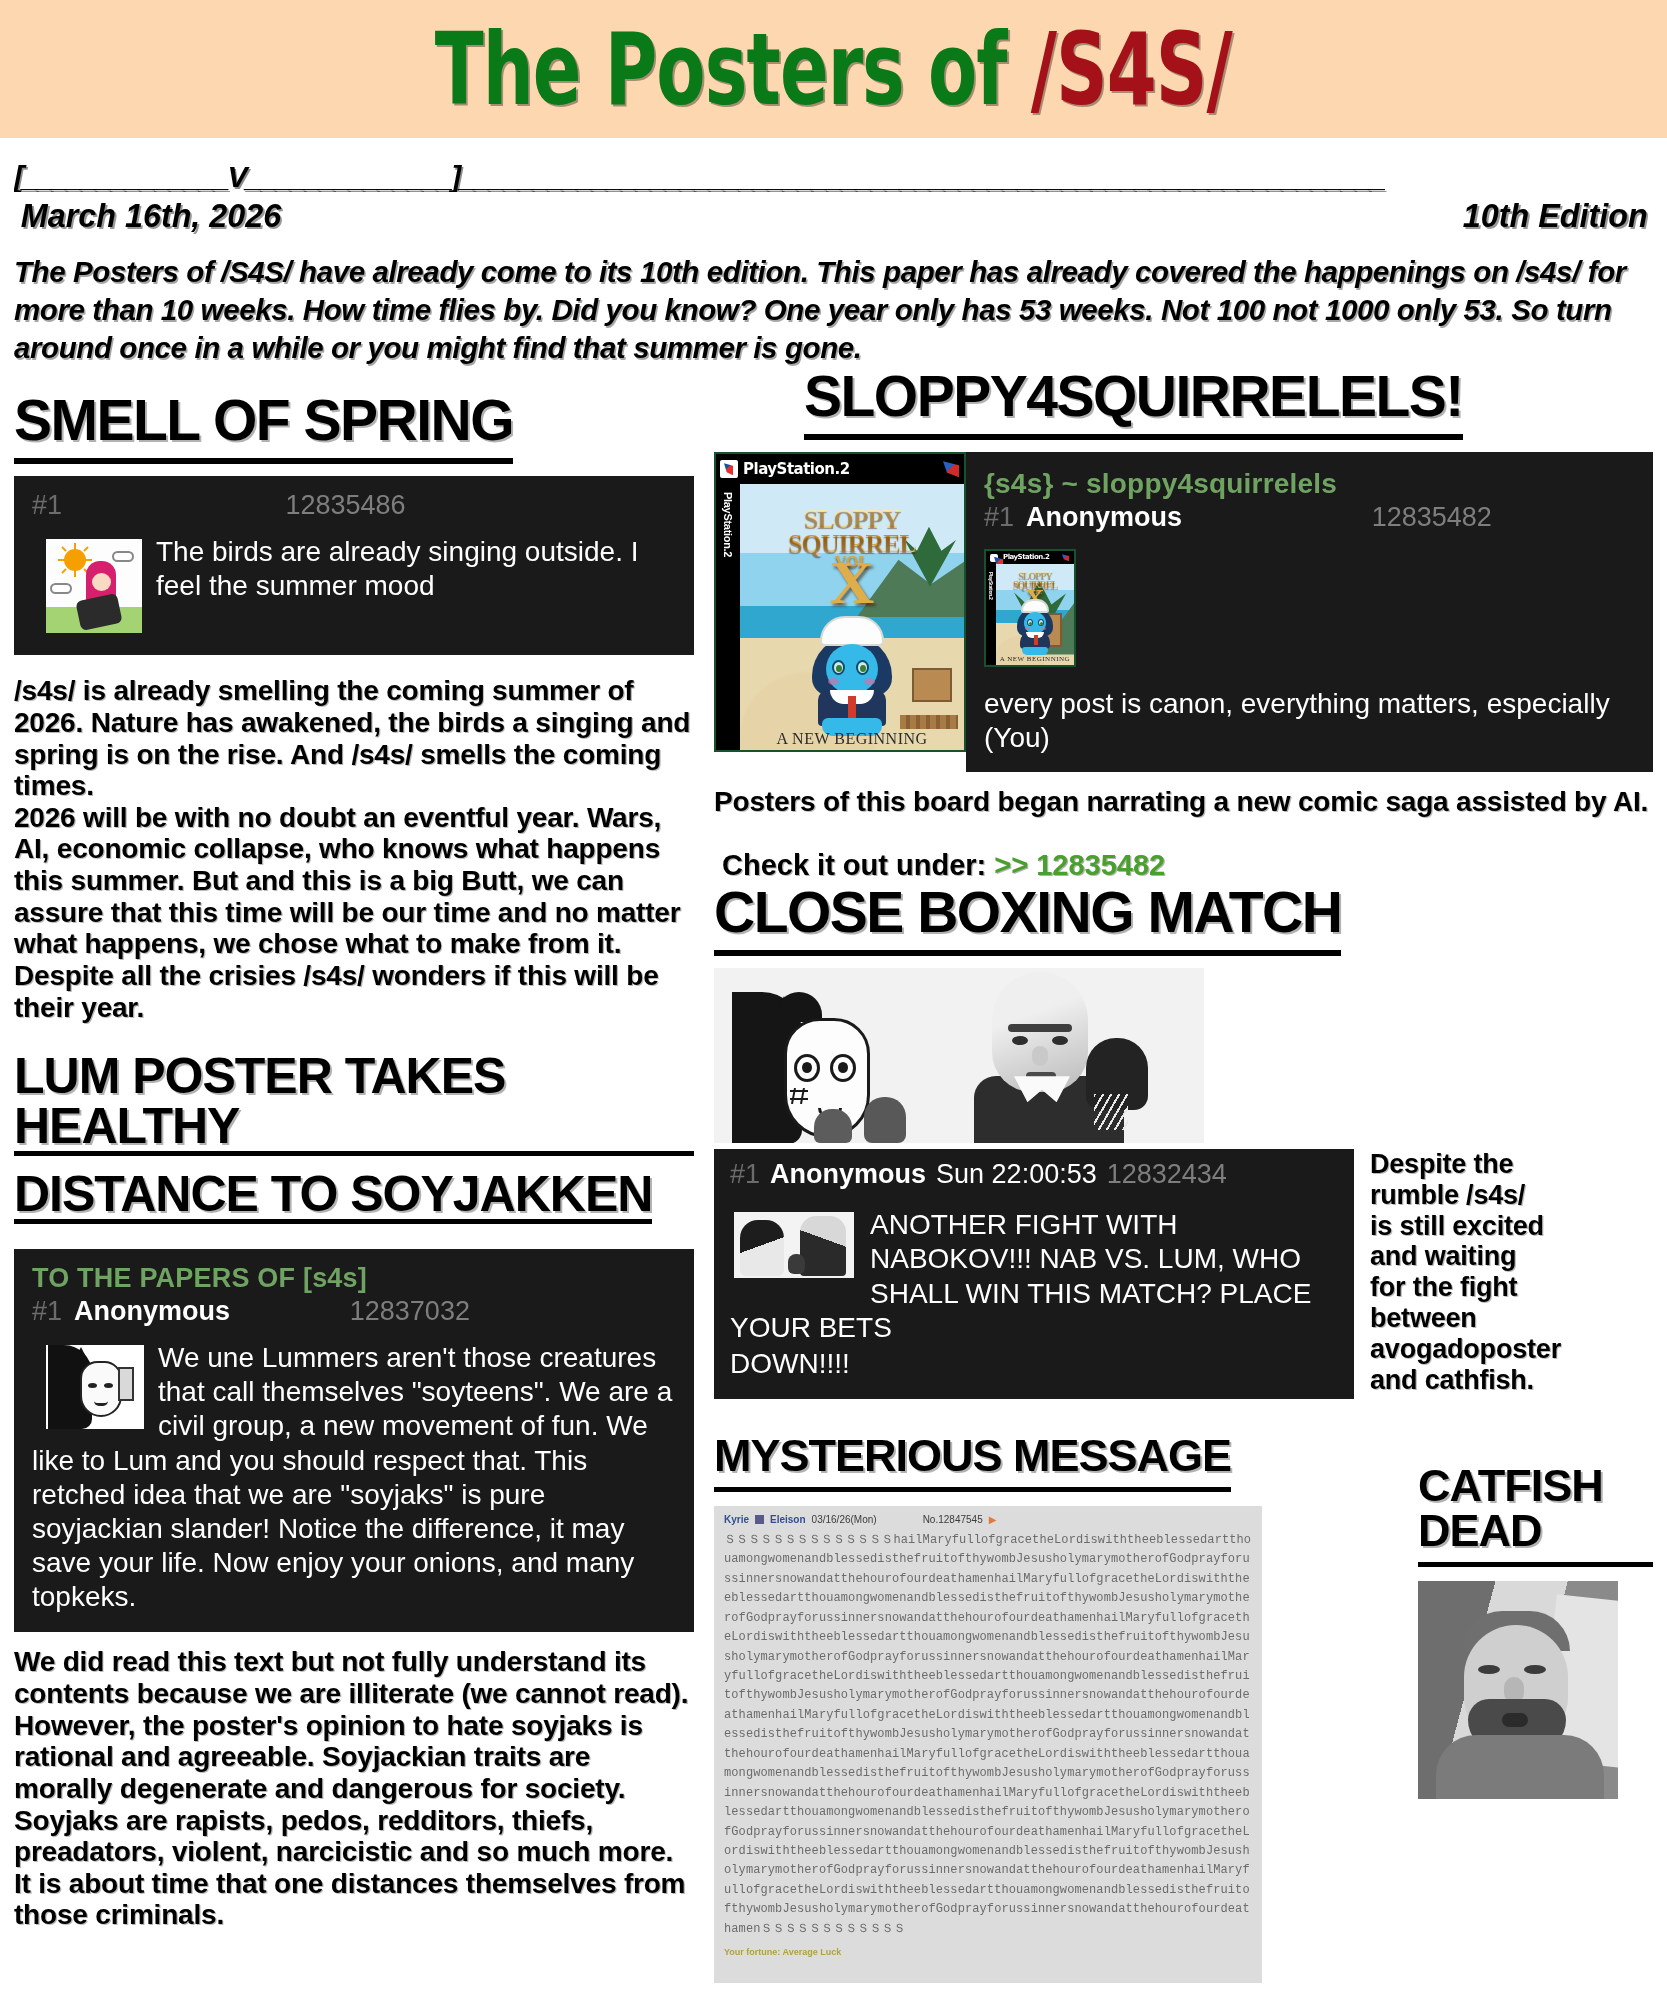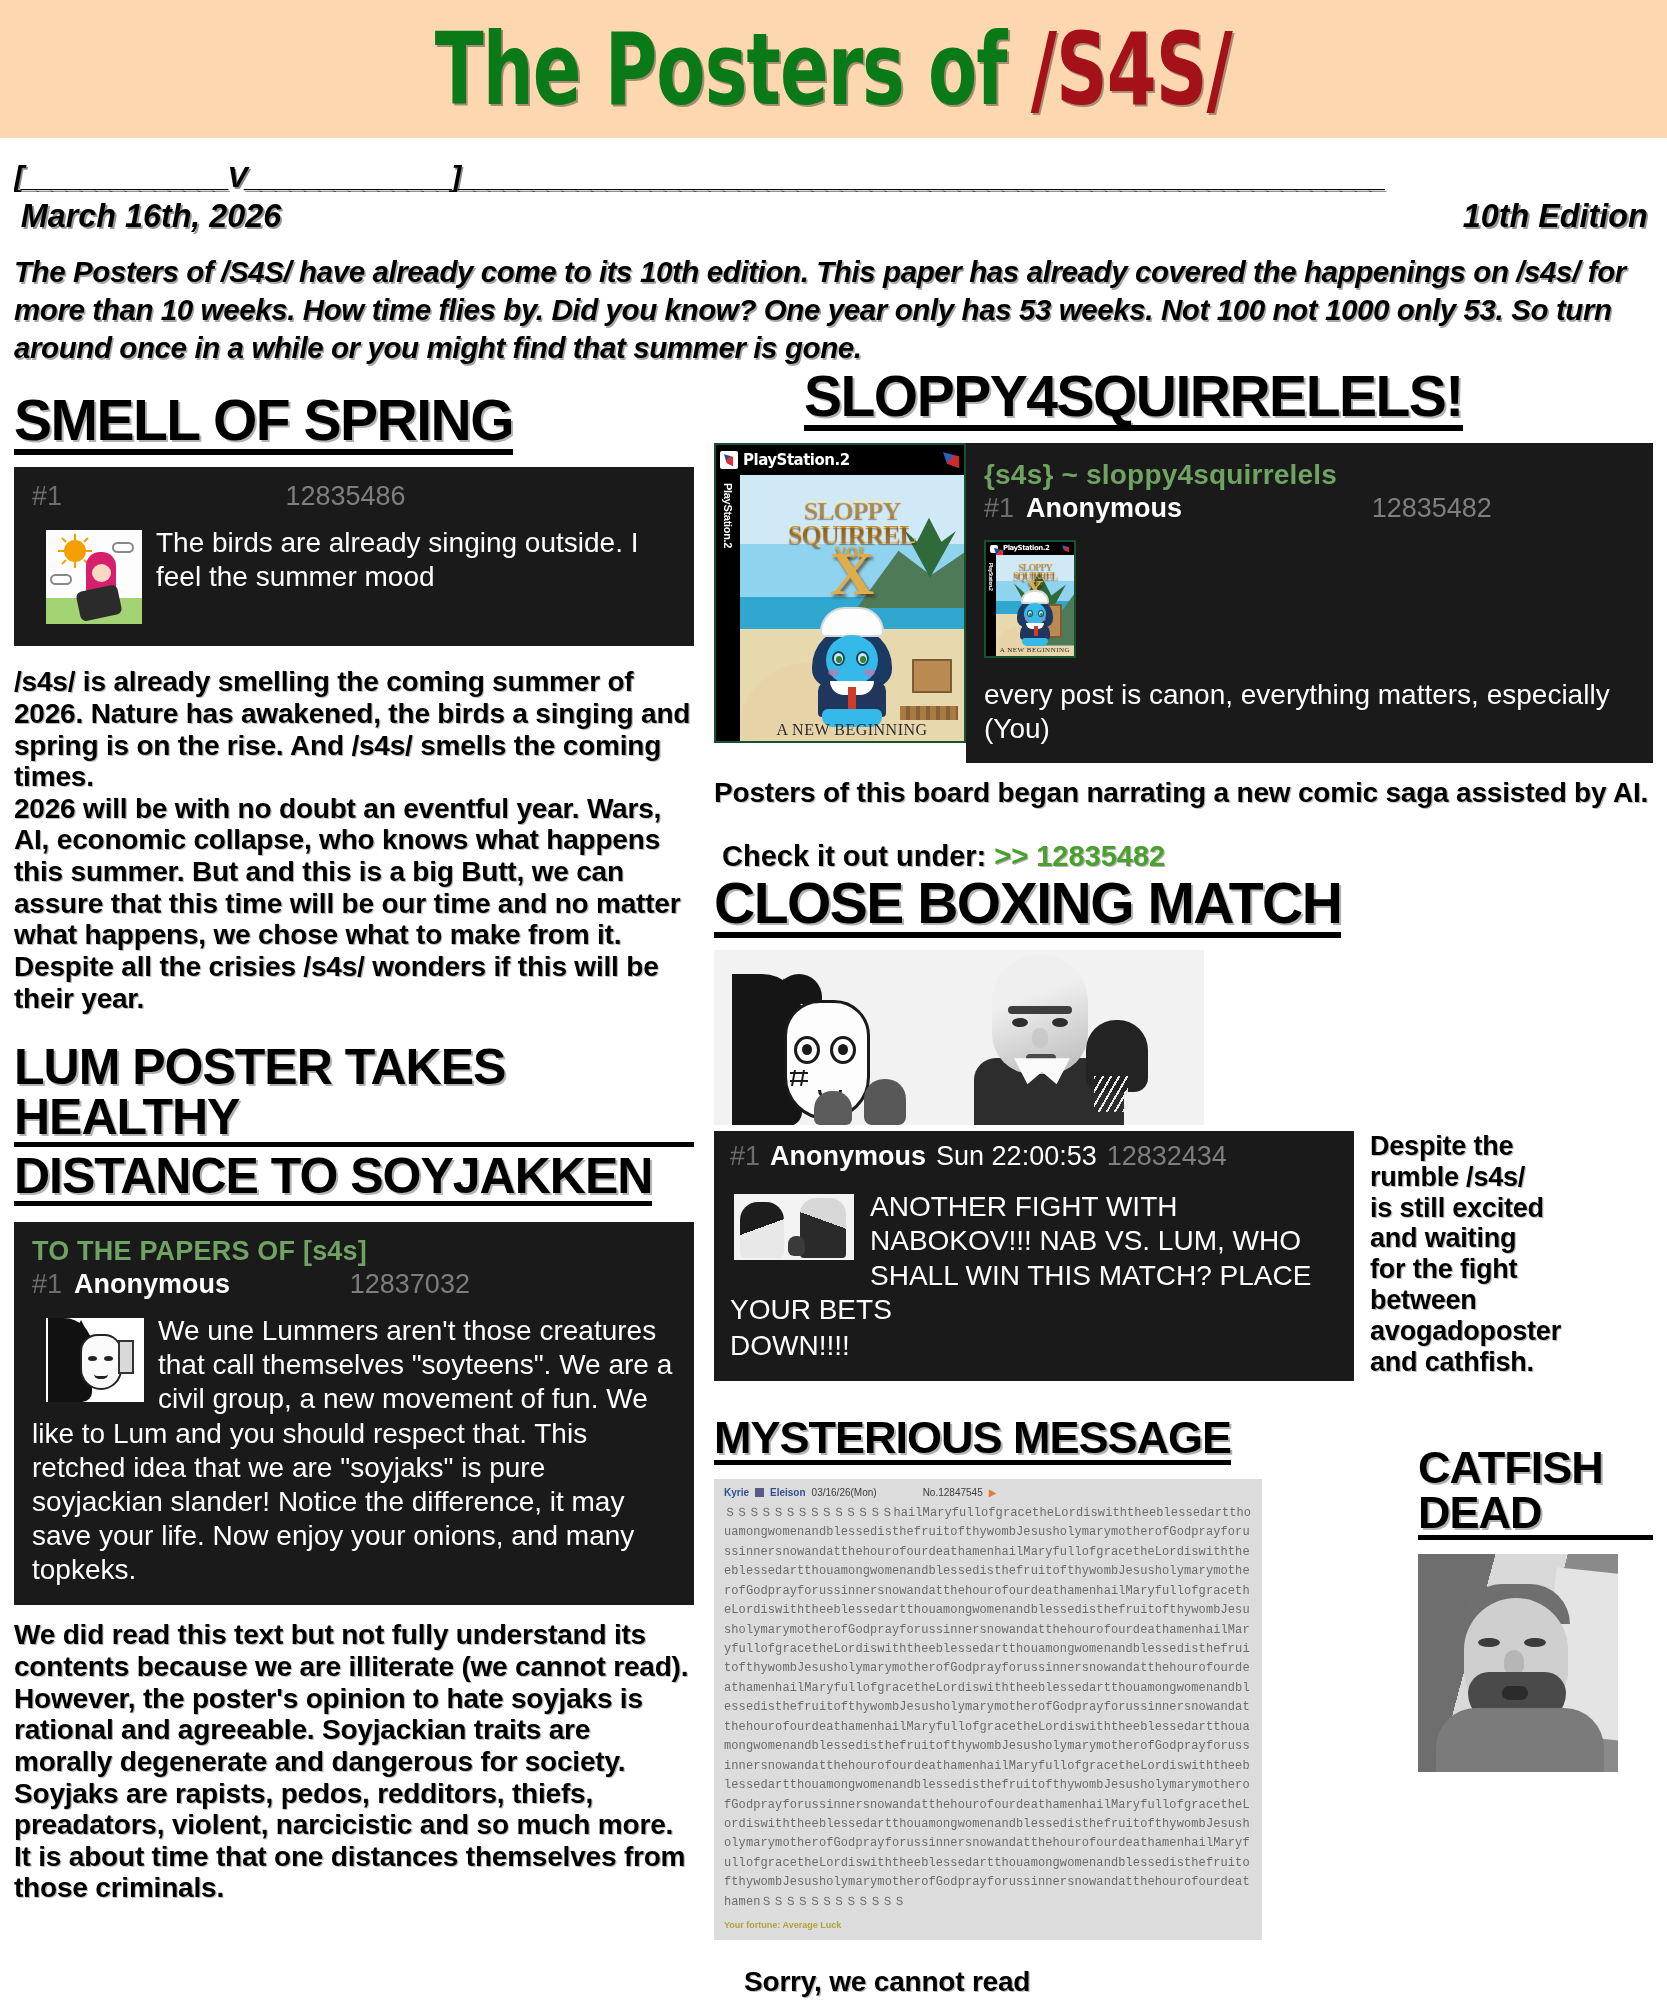--- a/index.html
+++ b/index.html
@@ -82,21 +82,21 @@
   
   h2.hl {
     font-family: "Liberation Sans", sans-serif;
     font-weight: bold;
     font-size: 57px;
     line-height: 1.0;
     letter-spacing: -1.5px;
     border-bottom: 6px solid #000;
     display: inline-block;
     text-shadow: 2px 2px 0 rgba(0,0,0,0.3);
-    padding-bottom: 0;
+    padding-bottom: 9px;
   }
   h2.hl.sm { font-size: 45px; letter-spacing: -1px; border-bottom-width: 5px; }
   h2.hl.md { font-size: 50px; letter-spacing: -1px; border-bottom-width: 5px; }
   .hl-block { display: block; }
 
   
   .post {
     background: #1a1a1a;
     color: #fff;
     padding: 14px 18px 18px 18px;
@@ -325,21 +325,21 @@
   .boxphoto .nab .ey2 { left: 78px; top: 64px; }
   .boxphoto .nab .nose { position: absolute; left: 58px; top: 74px; width: 16px; height: 20px; background: #c9c9c9; border-radius: 8px; }
   .boxphoto .nab .mo { position: absolute; left: 52px; top: 100px; width: 30px; height: 8px; background: #4a4a4a; border-radius: 5px; }
   .boxphoto .nab .torso { position: absolute; left: 0; top: 104px; width: 150px; height: 72px; background: #2d2d2d; border-radius: 22px 22px 0 0; }
   .boxphoto .nab .collar { position: absolute; left: 40px; top: 104px; width: 56px; height: 26px; background: #fafafa; clip-path: polygon(0 0, 100% 0, 76% 100%, 50% 52%, 24% 100%); }
   .boxphoto .nab .glv { position: absolute; left: 112px; top: 66px; width: 62px; height: 72px; background: #232323; border-radius: 30px 30px 14px 14px; }
   .boxphoto .nab .lace { position: absolute; left: 120px; top: 122px; width: 34px; height: 36px; background: repeating-linear-gradient(120deg,#e8e8e8 0 2px, transparent 2px 7px); }
 
   
   .mystery {
-    width: 548px; background: #dcdcdc; padding: 8px 10px 10px 10px;
+    width: 548px; background: #dcdcdc; padding: 8px 10px 26px 10px;
   }
   .mystery .mhead {
     font-size: 10px; color: #34345c; font-family: "Liberation Sans", sans-serif;
     display: flex; align-items: center; gap: 6px; margin-bottom: 6px;
   }
   .mystery .mhead .nm { color: #2f4f8f; font-weight: bold; }
   .mystery .mhead .sq { display: inline-block; width: 9px; height: 9px; background: #5a5a8a; }
   .mystery .mhead .dt { color: #3b3b3b; font-weight: normal; }
   .mystery .mhead .no { color: #3b3b3b; margin-left: 40px; }
   .mystery .mhead .arrow { color: #e07a3a; }

